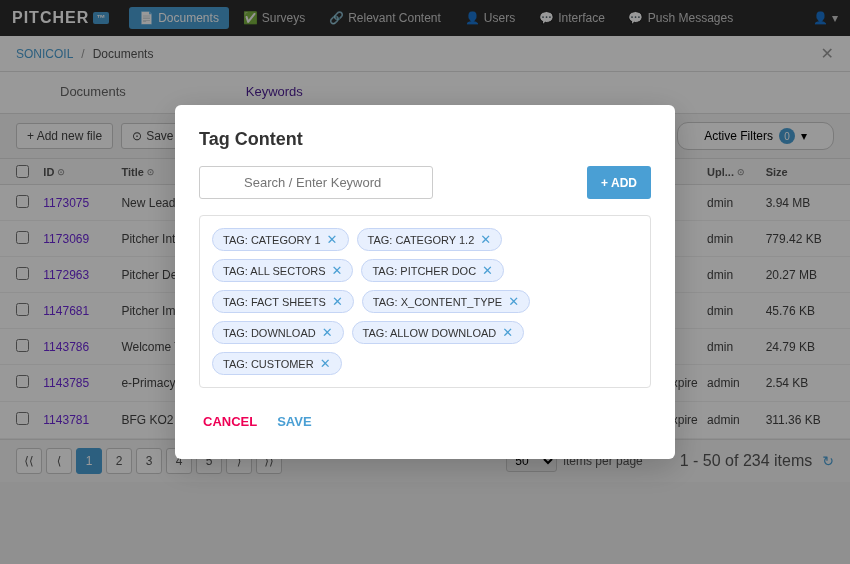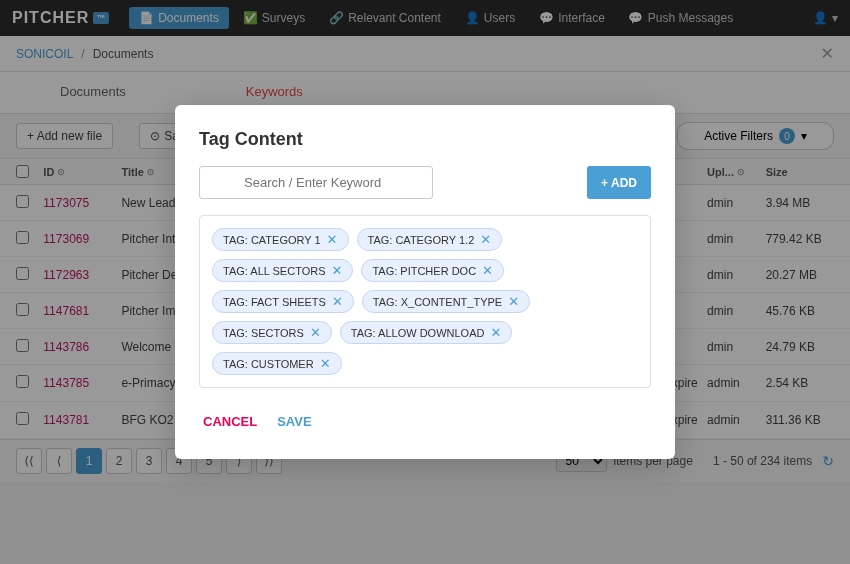--- a/index.html
+++ b/index.html
@@ -17,24 +17,24 @@
     
     .breadcrumb-bar { background: white; border-bottom: 1px solid #e0e0e0; padding: 0 16px; height: 36px; display: flex; align-items: center; justify-content: space-between; gap: 36px; }
     .breadcrumb { display: flex; align-items: center; gap: 8px; color: #4a9fd4; font-size: 12px; }
     .breadcrumb-sep { color: #999; }
     .breadcrumb-current { color: #555; }
     .close-btn { color: #999; cursor: pointer; font-size: 16px; }
 
     
     .tab-bar { background: white; border-bottom: 1px solid #e0e0e0; display: flex; }
     .tab { padding: 12px 60px; font-size: 13px; color: #666; cursor: pointer; border-bottom: 2px solid transparent; }
-    .tab.active { color: #ef4444; border-bottom: 2px solid #0f172a; }
-
-    
-    .toolbar { background: #f5f5f5; border-bottom: 1px solid #e0e0e0; padding: 8px 16px; display: flex; align-items: center; gap: 26px; }
+    .tab.active { color: #4c1d95; border-bottom: 2px solid #0f172a; }
+
+    
+    .toolbar { background: #f5f5f5; border-bottom: 1px solid #e0e0e0; padding: 8px 16px; display: flex; align-items: center; gap: 8px; }
     .toolbar-btn { border: 1px solid #ccc; background: white; border-radius: 3px; padding: 5px 10px; font-size: 12px; cursor: pointer; display: flex; align-items: center; gap: 4px; color: #444; }
     .toolbar-spacer { flex: 1; }
     .active-filters-btn { border: 1px solid #ccc; background: white; border-radius: 11px; padding: 5px 26px; font-size: 12px; cursor: pointer; display: flex; align-items: center; gap: 6px; }
     .filter-badge { background: #4a9fd4; color: white; border-radius: 50%; width: 16px; height: 16px; font-size: 10px; display: flex; align-items: center; justify-content: center; }
 
     
     .table-header { background: #f9f9f9; border-bottom: 1px solid #e0e0e0; display: flex; align-items: center; padding: 6px 16px; font-size: 11px; font-weight: 600; color: #555; gap: 0; }
     .th { display: flex; align-items: center; gap: 3px; }
     .th-checkbox { width: 28px; }
     .th-id { width: 80px; }
@@ -47,42 +47,42 @@
     .th-expiry { width: 110px; }
     .th-upl { width: 60px; }
     .th-size { width: 70px; }
     .sort-icon { color: #999; font-size: 9px; }
 
     
     .table-body { background: white; }
     .table-row { display: flex; align-items: center; padding: 6px 16px; border-bottom: 1px solid #f0f0f0; font-size: 12px; color: #444; min-height: 36px; }
     .tc { overflow: hidden; text-overflow: ellipsis; white-space: nowrap; }
     .tc-checkbox { width: 28px; }
-    .tc-id { width: 80px; color: #be185d; }
+    .tc-id { width: 80px; color: #6d28d9; }
     .tc-title { width: 130px; }
     .tc-type { width: 60px; }
     .tc-nav { width: 110px; }
     .tc-thumb { width: 70px; }
     .tc-sta { width: 60px; }
     .tc-key { width: 60px; }
     .tc-expiry { width: 110px; }
     .tc-upl { width: 60px; }
     .tc-size { width: 70px; }
 
     .thumb-img { width: 32px; height: 24px; background: #ddd; border: 1px solid #ccc; display: flex; align-items: center; justify-content: center; font-size: 8px; color: #888; overflow: hidden; }
     .thumb-img.has-img { background: #8fa; }
 
     
     .pagination { background: #f5f5f5; border-top: 1px solid #e0e0e0; padding: 8px 16px; display: flex; align-items: center; gap: 4px; }
     .page-btn { border: 1px solid #ccc; background: white; border-radius: 3px; width: 26px; height: 26px; display: flex; align-items: center; justify-content: center; font-size: 12px; cursor: pointer; color: #555; }
     .page-btn.active { background: #4a9fd4; color: white; border-color: #4a9fd4; }
     .page-spacer { flex: 1; }
     .items-per-page { display: flex; align-items: center; gap: 6px; font-size: 12px; color: #555; }
     .ipp-select { border: 1px solid #ccc; border-radius: 3px; padding: 2px 4px; font-size: 12px; }
-    .page-info { font-size: 12px; color: #555; margin-left: 16px; }
+    .page-info { font-size: 16px; color: #555; margin-left: 33px; }
     .refresh-btn { border: none; background: none; cursor: pointer; color: #4a9fd4; font-size: 14px; margin-left: 6px; }
 
     
     .modal-overlay { position: fixed; top: 0; left: 0; width: 100%; height: 100%; background: rgba(0,0,0,0.4); display: flex; align-items: center; justify-content: center; z-index: 100; }
     .modal { background: white; border-radius: 6px; width: 500px; padding: 24px; box-shadow: 0 8px 32px rgba(0,0,0,0.2); }
     .modal-title { font-size: 18px; font-weight: 600; color: #333; margin-bottom: 16px; }
     .modal-search { display: flex; gap: 8px; margin-bottom: 16px; }
     .modal-search-input { flex: 1; border: 1px solid #ccc; border-radius: 3px; padding: 8px 12px 8px 44px; font-size: 13px; outline: none; position: relative; }
     .search-wrapper { position: relative; flex: 1; }
     .search-icon-pos { position: absolute; left: 10px; top: 50%; transform: translateY(-50%); color: #999; font-size: 14px; }
@@ -379,21 +379,21 @@
   </div>
         <div class="tag-chip">
     <span>TAG: FACT SHEETS</span>
     <span class="tag-remove">✕</span>
   </div>
         <div class="tag-chip">
     <span>TAG: X_CONTENT_TYPE</span>
     <span class="tag-remove">✕</span>
   </div>
         <div class="tag-chip">
-    <span>TAG: SECTORS</span>
+    <span>TAG: DOWNLOAD</span>
     <span class="tag-remove">✕</span>
   </div>
         <div class="tag-chip">
     <span>TAG: ALLOW DOWNLOAD</span>
     <span class="tag-remove">✕</span>
   </div>
         <div class="tag-chip">
     <span>TAG: CUSTOMER</span>
     <span class="tag-remove">✕</span>
   </div>

